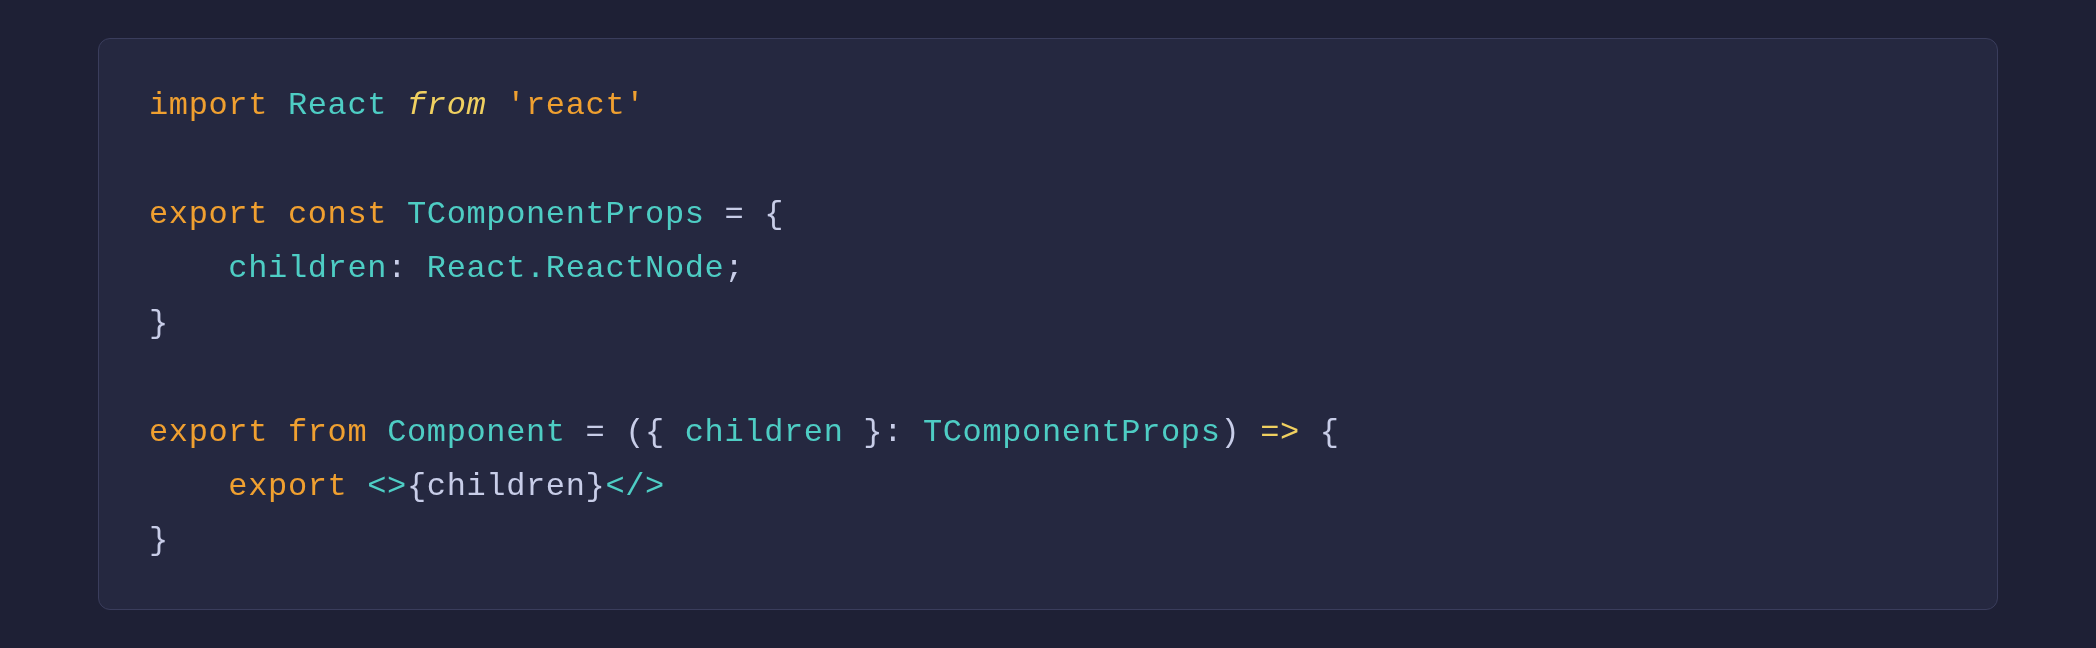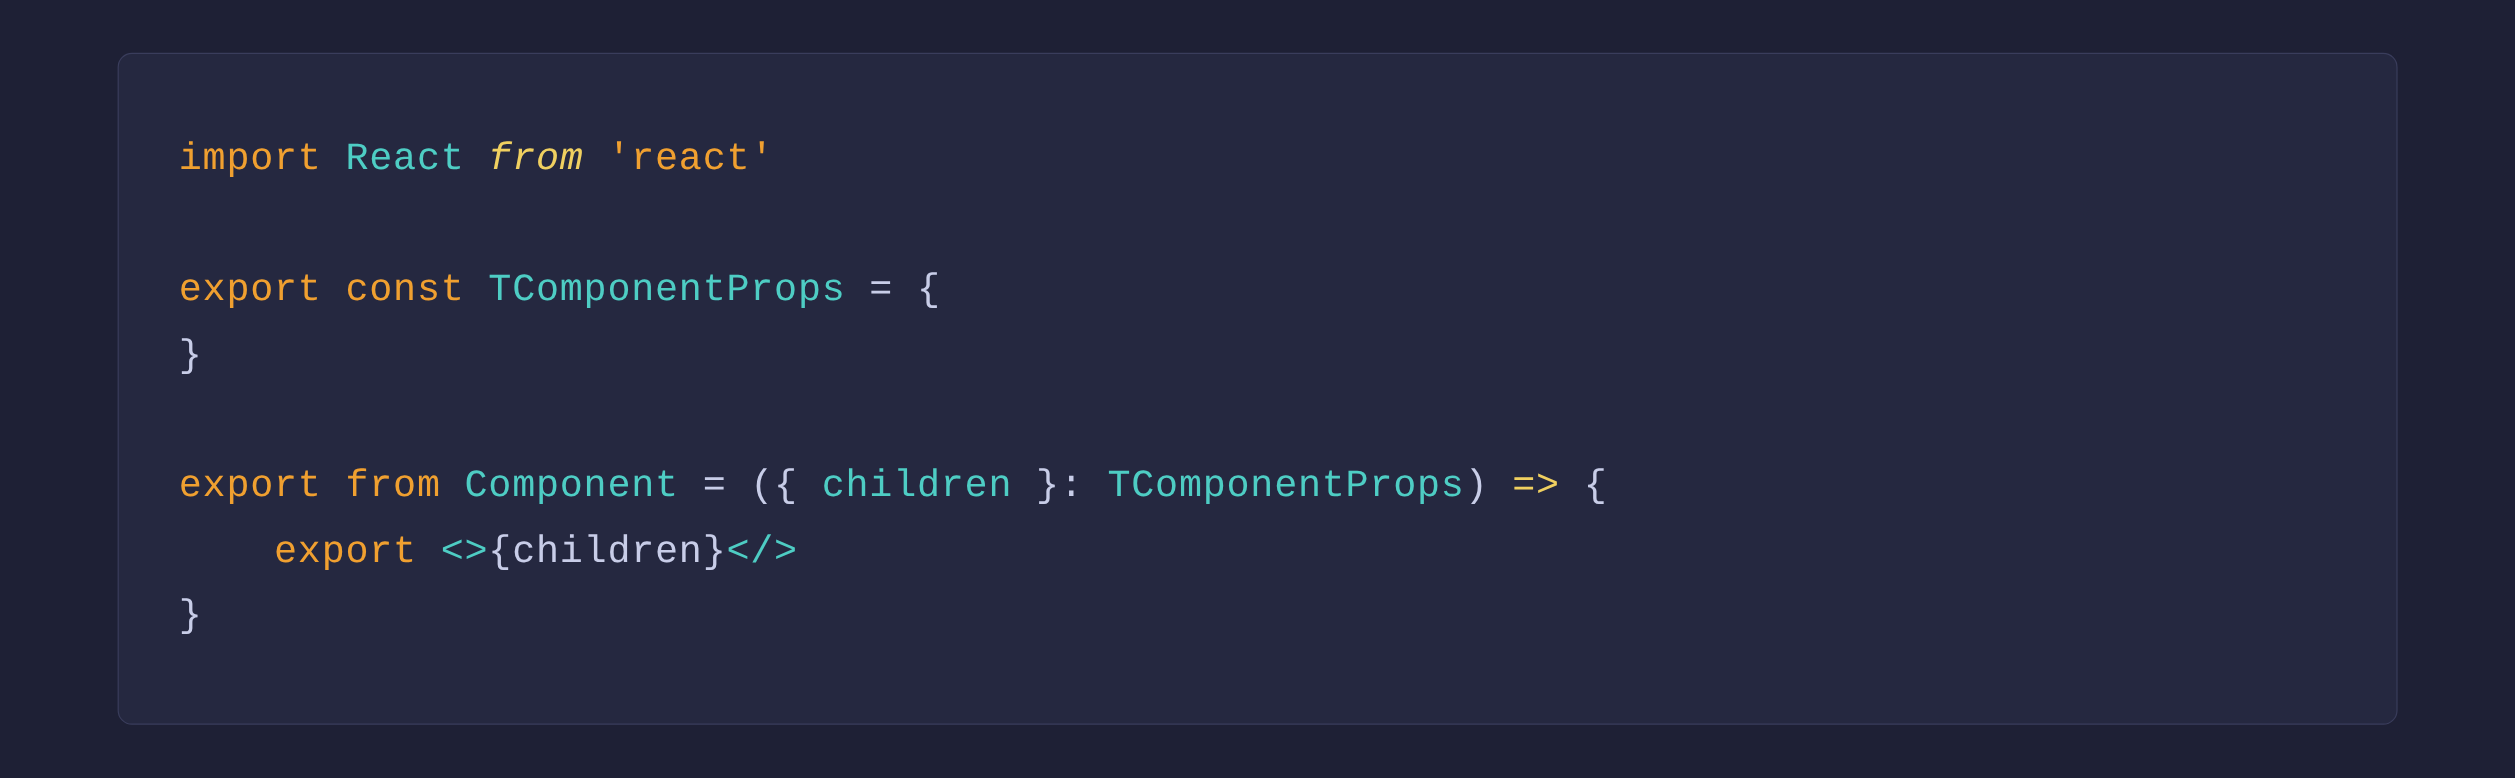--- a/index.html
+++ b/index.html
@@ -55,19 +55,20 @@
     .italic { font-style: italic; }
   </style>
 </head>
 <body>
 
 <div class="code-container">
   <div class="code-block" id="code-render">
       <span class="line"><span class="c-orange">import</span><span class="c-teal"> React </span><span class="c-yellow italic">from</span><span class="c-white"> </span><span class="c-orange">'react'</span></span>
       <span class="line-empty"></span>
       <span class="line"><span class="c-orange">export</span><span class="c-orange"> const </span><span class="c-teal">TComponentProps</span><span class="c-white"> = {</span></span>
+      <span class="line"><span class="c-teal">    children</span><span class="c-white">: </span><span class="c-teal">React.ReactNode</span><span class="c-white">;</span></span>
       <span class="line"><span class="c-white">}</span></span>
       <span class="line-empty"></span>
       <span class="line"><span class="c-orange">export</span><span class="c-orange"> from </span><span class="c-teal">Component</span><span class="c-white"> = ({ </span><span class="c-teal">children</span><span class="c-white"> }: </span><span class="c-teal">TComponentProps</span><span class="c-white">) </span><span class="c-arrow">=&gt;</span><span class="c-white"> {</span></span>
       <span class="line"><span class="c-orange">    export </span><span class="c-teal">&lt;&gt;</span><span class="c-white">{children}</span><span class="c-teal">&lt;/&gt;</span></span>
       <span class="line"><span class="c-white">}</span></span>
     </div>
 </div>
 
 </body></html>

